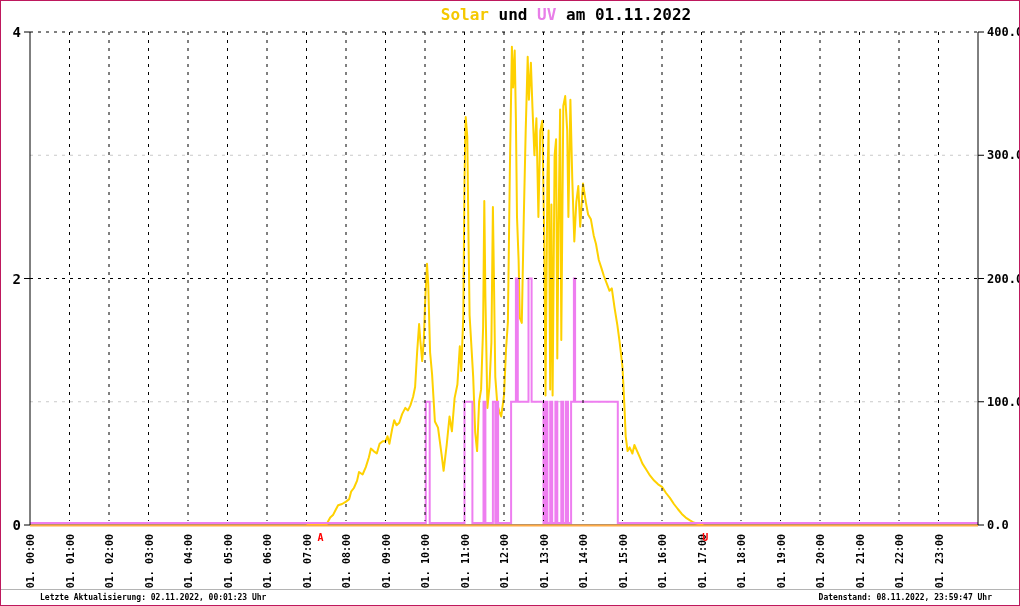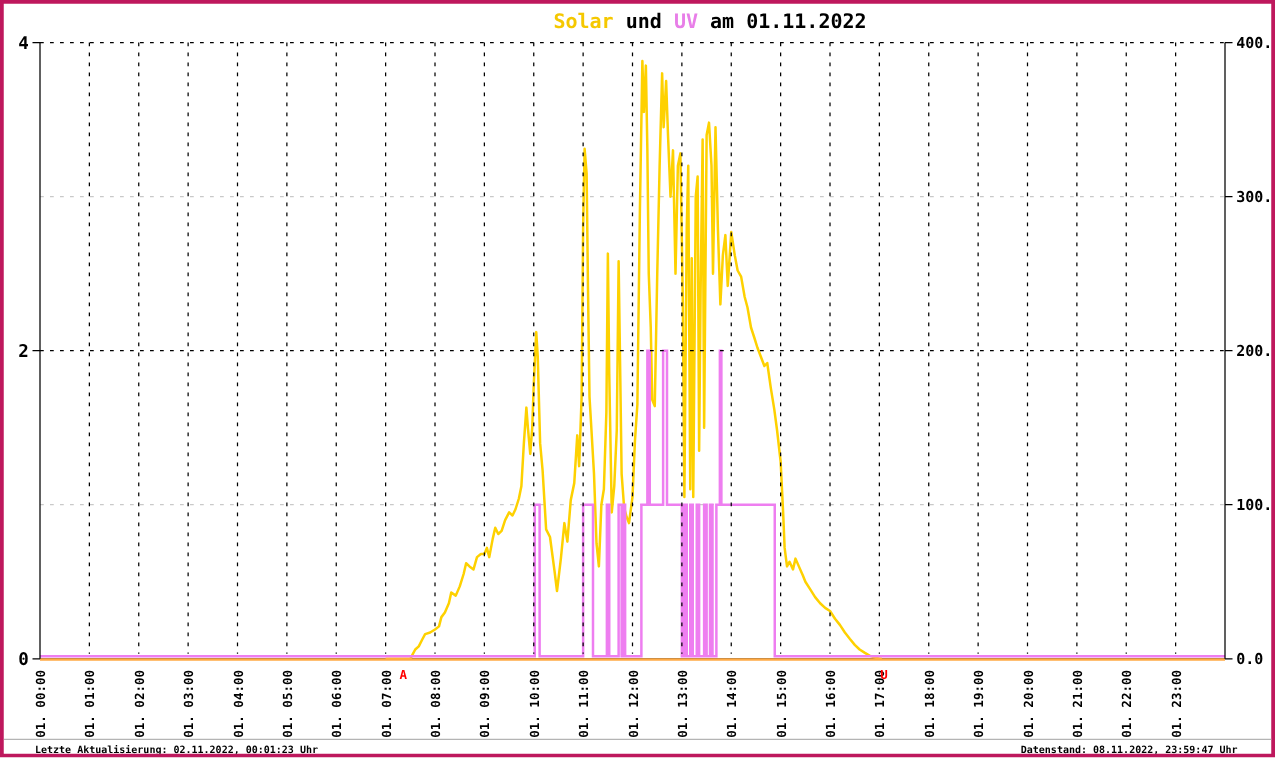--- a/index.html
+++ b/index.html
@@ -1,32 +1,32 @@
 <!DOCTYPE html>
 <html><head>
 <meta charset="utf-8">
 <style>
   html,body{margin:0;padding:0;background:#fff;}
   #frame{
     position:relative;width:1020px;height:606px;background:#ffffff;
-    border:3px solid #be185d;box-sizing:border-box;overflow:hidden;
+    border:1px solid #be185d;box-sizing:border-box;overflow:hidden;
     font-family:"DejaVu Sans Mono","Liberation Mono",monospace;
   }
   #chart-title{
     position:absolute;top:4px;left:565px;transform:translateX(-50%);
     font-size:16px;font-weight:bold;white-space:pre;color:#000;
   }
   #chart-title .solar{color:#f5c800;}
   #chart-title .uv{color:#e87ee8;}
   #plot-svg{position:absolute;left:0;top:0;}
   #footer-rule{position:absolute;left:0;top:588px;width:1020px;height:1px;background:#b4b4b4;}
   .footer-text{
     position:absolute;top:592px;font-size:8px;font-weight:bold;color:#000;white-space:pre;
   }
-  #footer-left{left:25px;}
+  #footer-left{left:39px;}
   #footer-right{right:27px;}
 </style>
 </head>
 <body>
 
 <div id="frame">
 
   <div id="chart-title"><span class="solar">Solar</span><span> und </span><span class="uv">UV</span><span> am 01.11.2022</span></div>
 
   <svg id="plot-svg" width="1020" height="606" viewBox="0 0 1020 606" xmlns="http://www.w3.org/2000/svg">

